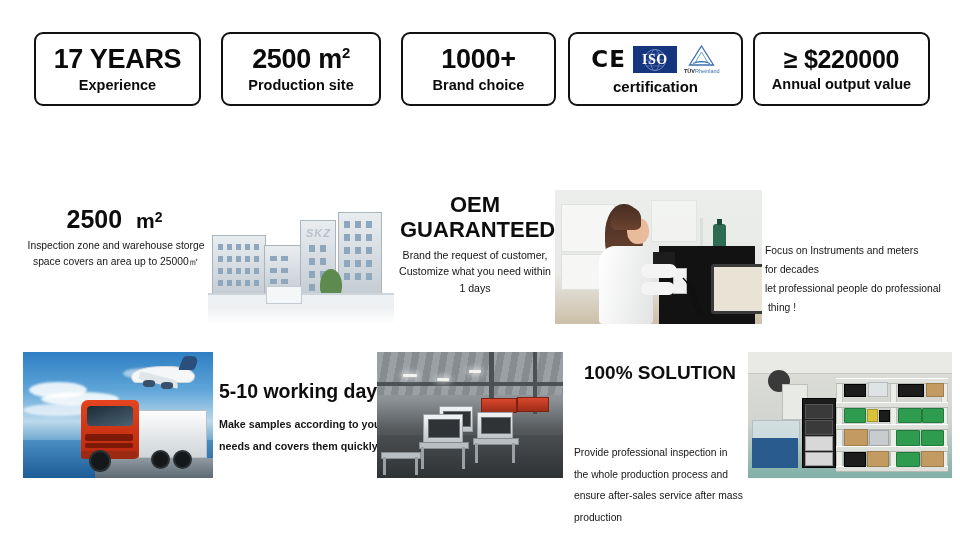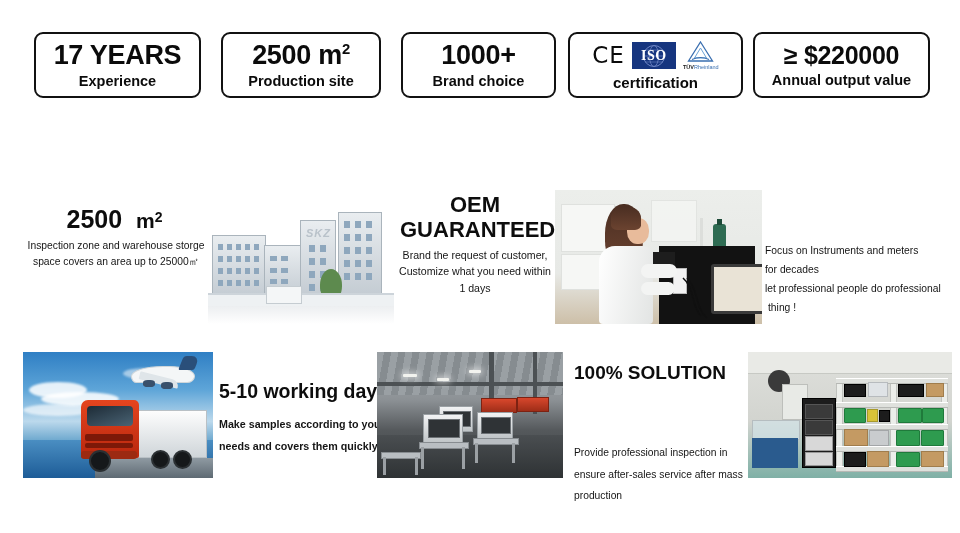--- a/index.html
+++ b/index.html
@@ -6,39 +6,39 @@
   body{
     width:960px;height:533px;background:#ffffff;
     font-family:"Liberation Sans", sans-serif;
     overflow:hidden;position:relative;
   }
   .page{position:relative;width:960px;height:533px;}
 
   
   .banner{position:absolute;left:0;top:22px;width:960px;height:92px;}
   .stat-box{
-    position:absolute;top:10px;height:66px;
+    position:absolute;top:10px;height:74px;
     border:2px solid #111;border-radius:9px;background:#fff;
     box-sizing:border-box;display:flex;flex-direction:column;
     align-items:center;justify-content:center;
   }
   .stat-big{
     font-weight:bold;color:#0b0b0b;line-height:1;
     white-space:nowrap;letter-spacing:-.3px;
   }
   .stat-sub{
     font-weight:bold;color:#0b0b0b;font-size:14.5px;
     line-height:1;margin-top:5px;white-space:nowrap;
   }
   .stat-big.n1{font-size:26px;}
   .sup{font-size:.55em;vertical-align:super;line-height:0;}
 
   
   .cert-row{display:flex;align-items:center;gap:7px;height:30px;}
-  .ce-mark{font-size:23px;font-weight:normal;letter-spacing:1px;color:#0b0b0b;
+  .ce-mark{font-size:23px;font-weight:bold;letter-spacing:1px;color:#0b0b0b;
     font-family:"DejaVu Sans",sans-serif;line-height:1;}
   .iso-badge{
     width:44px;height:27px;background:#16357f;color:#fff;
     display:flex;align-items:center;justify-content:center;
     font-size:14px;font-weight:bold;letter-spacing:.5px;position:relative;
     font-family:"Liberation Serif",serif;
   }
   .iso-badge .glb{
     position:absolute;left:0;top:0;width:100%;height:100%;
     display:flex;align-items:center;justify-content:center;
@@ -366,25 +366,26 @@
     <div class="fac-leg" style="left:44px;top:95px;width:3px;height:22px;"></div>
     <div class="fac-leg" style="left:85px;top:95px;width:3px;height:22px;"></div>
     <div class="fac-table" style="left:96px;top:86px;width:44px;height:5px;"></div>
     <div class="fac-leg" style="left:98px;top:91px;width:3px;height:20px;"></div>
     <div class="fac-leg" style="left:135px;top:91px;width:3px;height:20px;"></div>
     <div class="fac-table" style="left:4px;top:100px;width:38px;height:5px;"></div>
     <div class="fac-leg" style="left:6px;top:105px;width:3px;height:18px;"></div>
     <div class="fac-leg" style="left:38px;top:105px;width:3px;height:18px;"></div>
   </div>
 
-  <div class="txt hl" style="left:574px;top:362px;width:172px;font-size:19px;text-align:left;">
+  <div class="txt hl" style="left:574px;top:362px;width:172px;font-size:19px;text-align:center;">
     <div class="nowrap">100% SOLUTION</div>
   </div>
   <div class="txt bd" style="left:574px;top:415px;width:180px;font-size:10.3px;line-height:2.1;margin-top:27px;">
     <div class="nowrap">Provide professional inspection in</div>
+    <div class="nowrap">the whole production process and</div>
     <div class="nowrap">ensure after-sales service after mass</div>
     <div class="nowrap">production</div>
   </div>
 
   <div class="imgblk" style="left:748px;top:352px;width:204px;height:126px;">
     <div class="wh-bg"></div>
     <div class="wh-ceil"></div>
     <div class="wh-fan" style="left:20px;top:18px;width:22px;height:22px;"></div>
     <div class="wh-cab" style="left:34px;top:32px;width:24px;height:34px;"></div>
 

